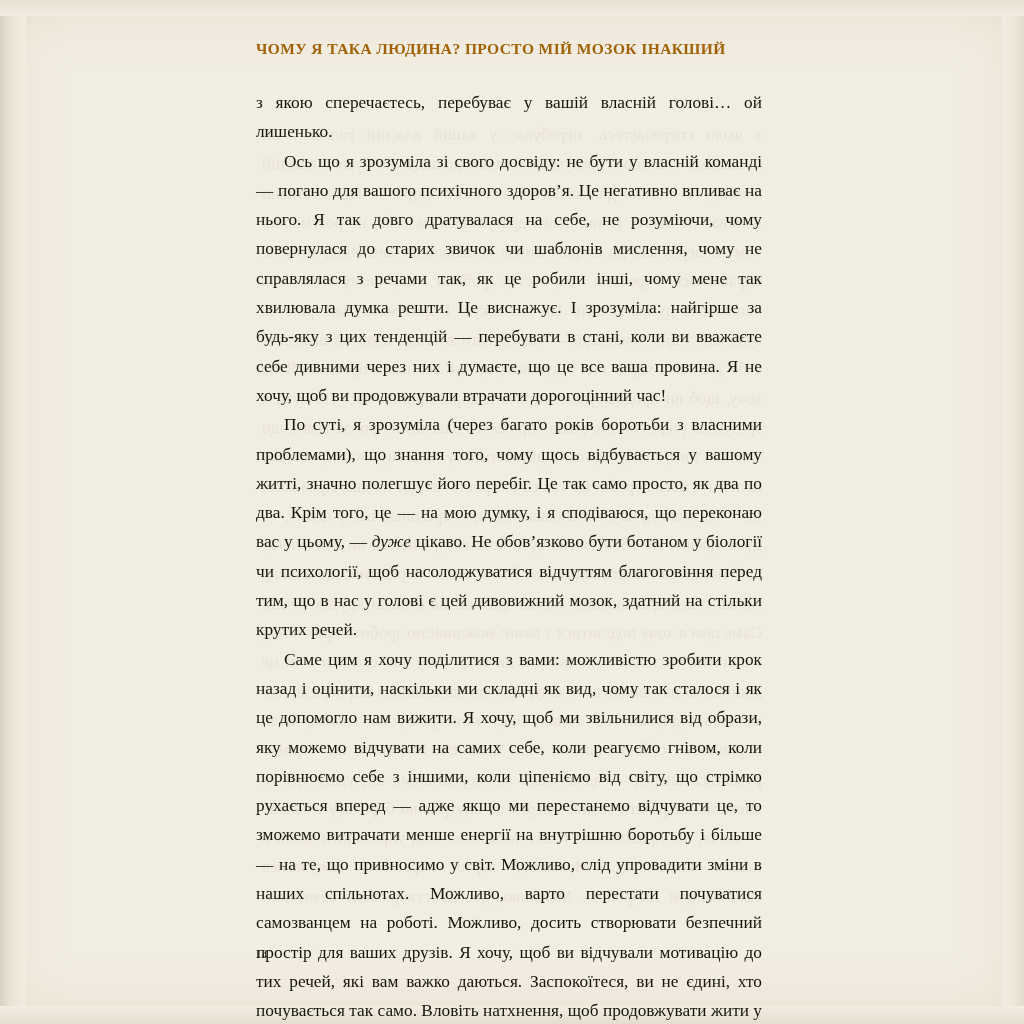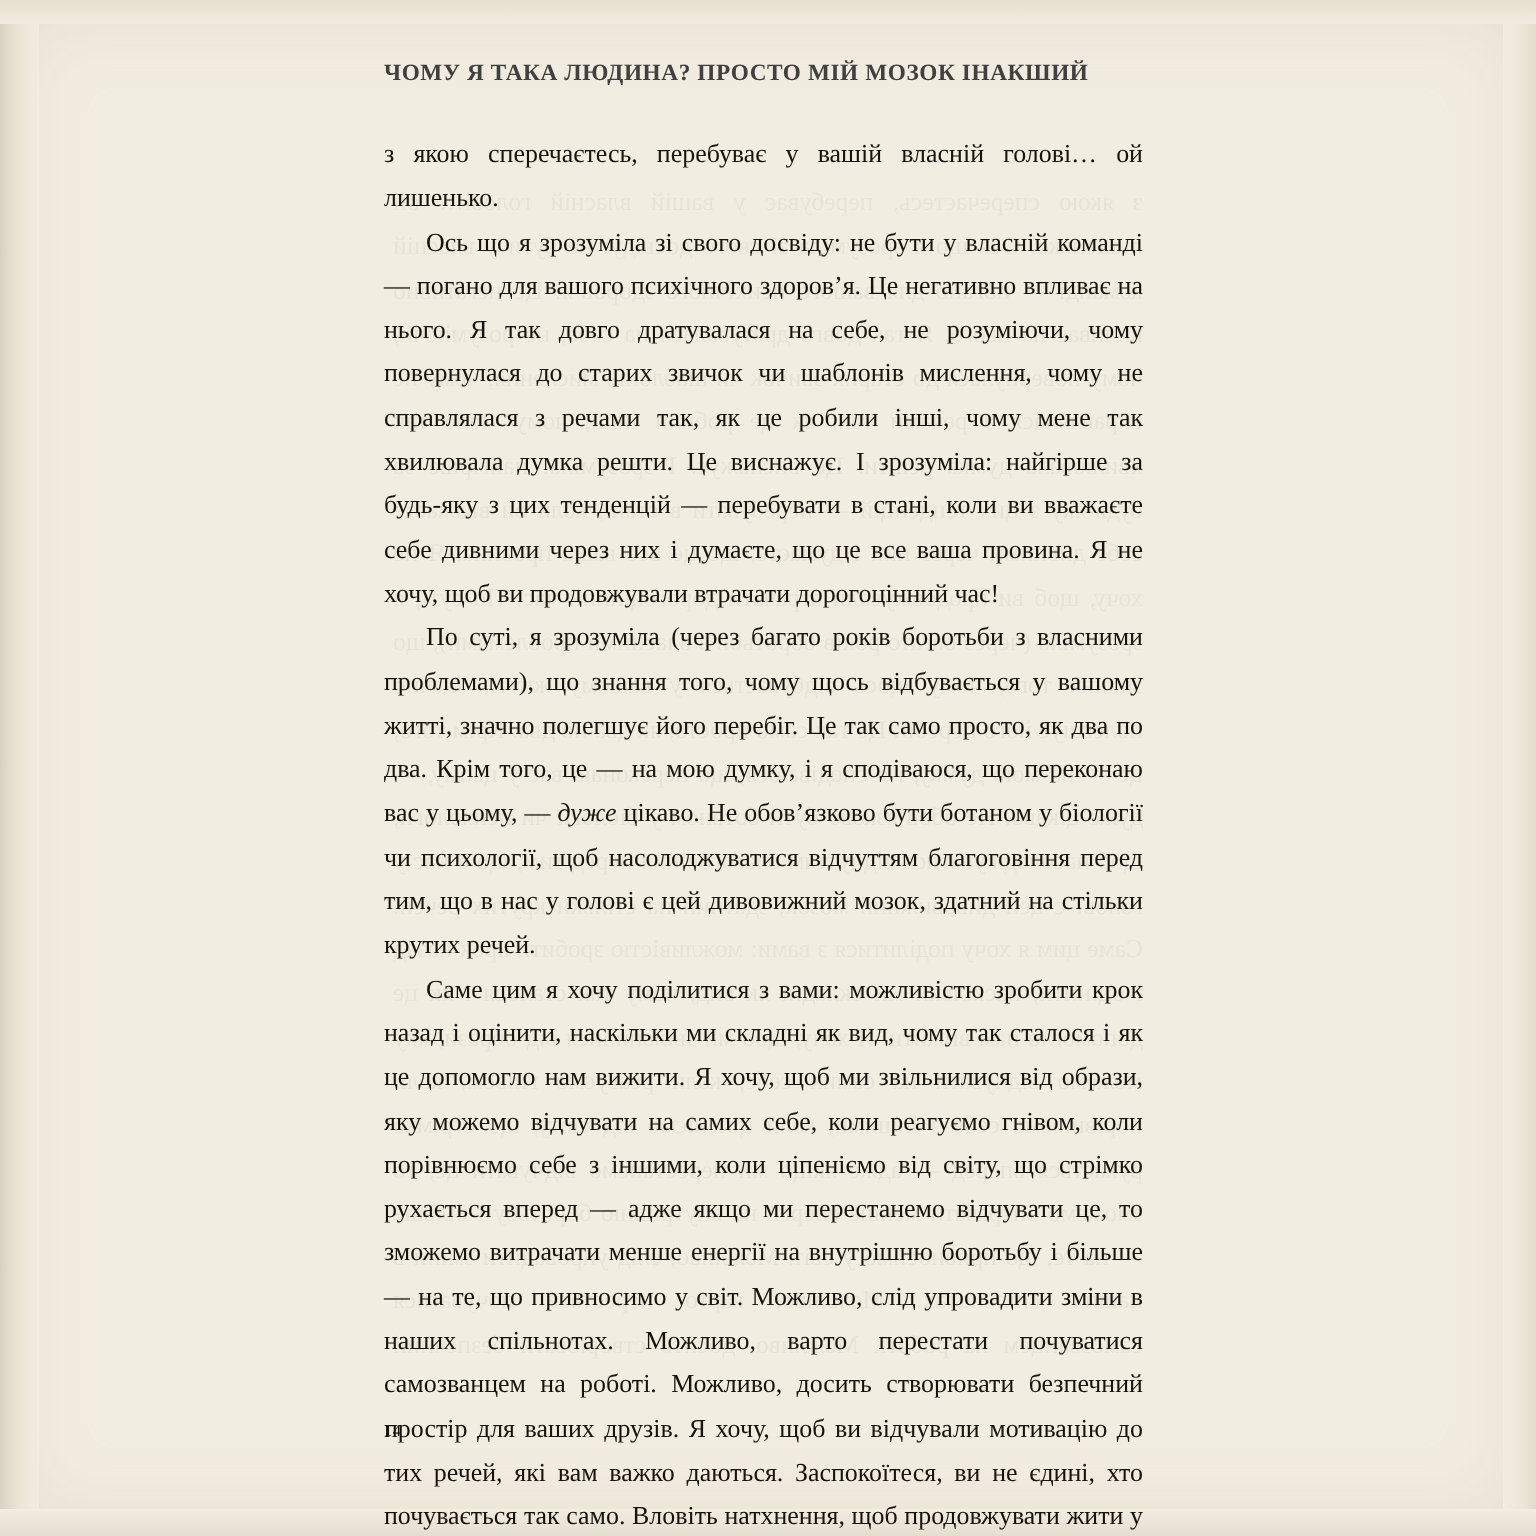--- a/index.html
+++ b/index.html
@@ -66,21 +66,21 @@
     height: 1024px;
   }
   .running-head {
     position: absolute;
     left: 0;
     top: 40px;
     width: 512px;
     font-size: 15.5px;
     font-variant: small-caps;
     letter-spacing: 0.4px;
-    color: #404040;
+    color: #a16207;
     font-weight: 700;
     text-align: left;
     white-space: nowrap;
   }
   .body-text {
     position: absolute;
     left: 0;
     top: 88px;
     width: 506px;
     font-size: 17.3px;

